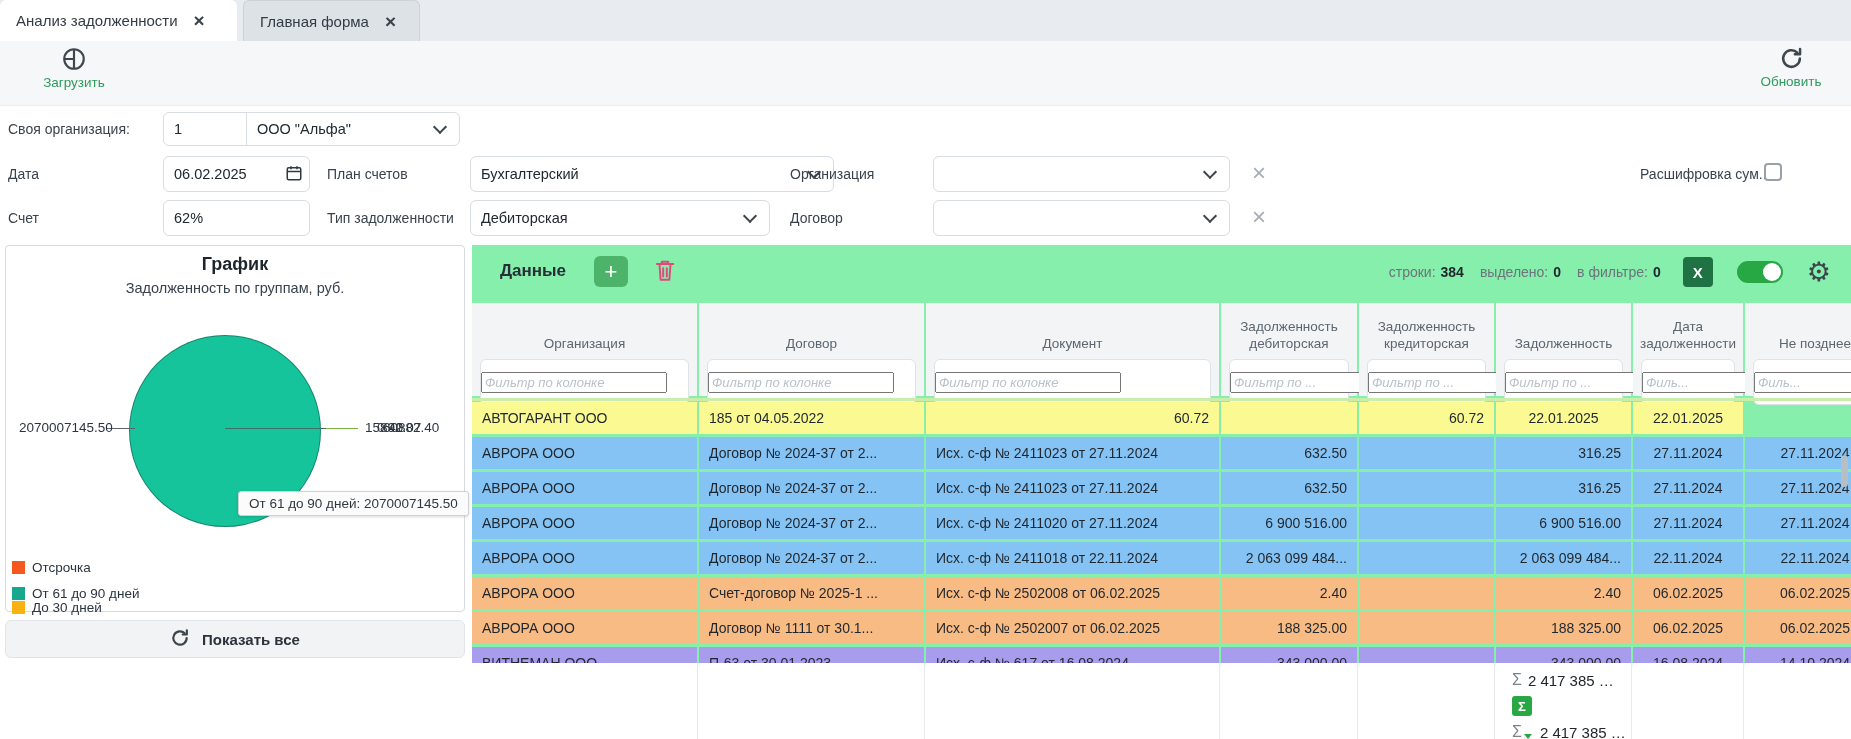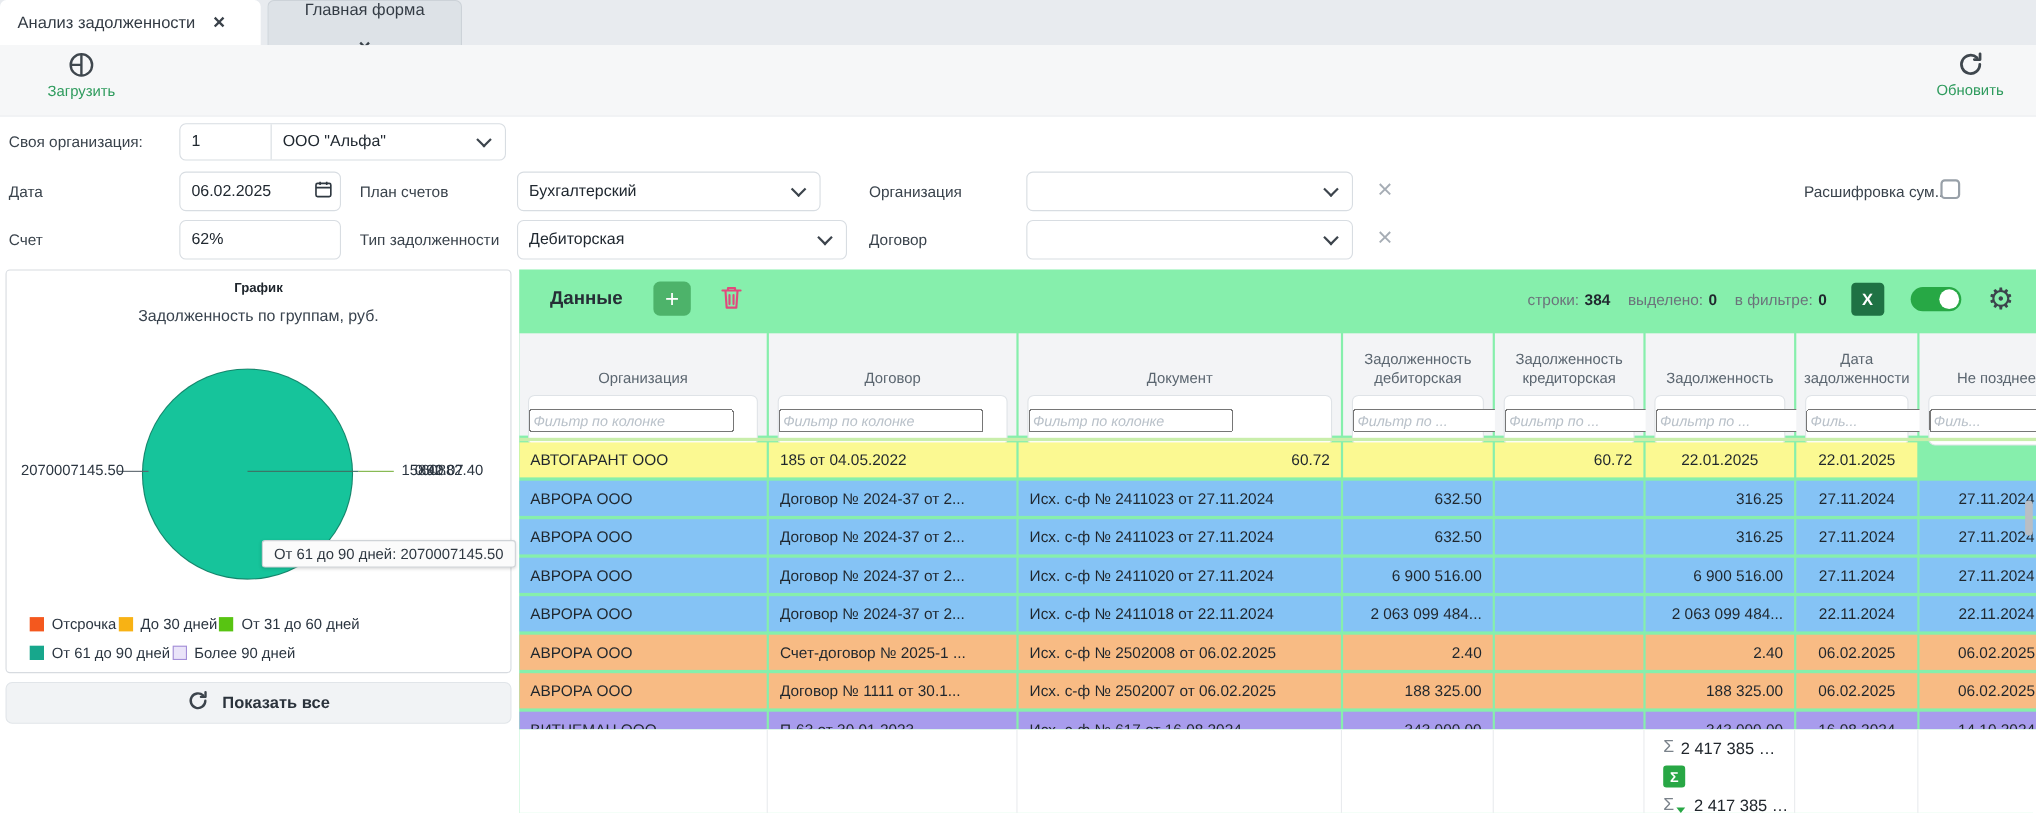--- a/index.html
+++ b/index.html
@@ -4,21 +4,21 @@
 <style>
   html,body{margin:0;padding:0;}
   .page{position:relative;width:1851px;height:739px;background:#fff;overflow:hidden;
         font-family:"Liberation Sans",sans-serif;color:#2b333c;}
 
   
   .tabbar{position:absolute;left:0;top:0;right:0;height:41px;background:#e8ebef;}
   .tab{position:absolute;top:0;height:41px;display:flex;align-items:center;gap:16px;
        padding:0 16px;font-size:15px;color:#333b44;box-sizing:border-box;cursor:default;}
   .tab.active{left:0;width:237px;background:#ffffff;border-radius:6px 6px 0 0;}
-  .tab.inactive{left:243px;width:177px;background:#dde2e7;border:1px solid #ccd2d8;border-bottom:none;border-radius:6px 6px 0 0;flex-direction:column;}
+  .tab.inactive{left:243px;width:177px;background:#dde2e7;border:1px solid #ccd2d8;border-bottom:none;border-radius:6px 6px 0 0;}
   .xicon{font-size:19px;font-weight:700;color:#3a424a;line-height:1;}
 
   
   .toolbar{position:absolute;left:0;top:41px;right:0;height:64px;background:#f6f7f8;border-bottom:1px solid #eceef0;}
   .tbtn{position:absolute;top:5px;width:96px;display:flex;flex-direction:column;align-items:center;gap:3px;color:#3f474e;cursor:pointer;}
   .tbtn svg{display:block;}
   .tbtn .lbl{color:#2e9b5d;font-size:13.5px;}
 
   
   .flabel{position:absolute;font-size:14px;color:#3a434c;white-space:nowrap;}
@@ -28,30 +28,30 @@
   input.raw{border:none;outline:none;background:transparent;font:inherit;color:inherit;width:100%;padding:0 10px;box-sizing:border-box;}
   .chev{width:8px;height:8px;border-right:2px solid #3c444c;border-bottom:2px solid #3c444c;
         transform:rotate(45deg);margin:-4px 14px 0 6px;flex:none;}
   .divline{width:1px;align-self:stretch;background:#d8dde2;flex:none;}
   .clearx{position:absolute;font-size:24px;color:#a6adb5;line-height:1;cursor:pointer;}
   .checkbox{position:absolute;width:18px;height:18px;border:2px solid #98a0a8;border-radius:4px;background:#fff;box-sizing:border-box;cursor:pointer;}
 
   
   .chartpanel{position:absolute;left:5px;top:245px;width:460px;height:367px;background:#fff;
               border:1px solid #d7dbe0;border-radius:4px;box-sizing:border-box;}
-  .ctitle{position:absolute;left:0;right:0;top:8px;text-align:center;font-size:12px;font-weight:700;color:#1d242b;}
+  .ctitle{position:absolute;left:0;right:0;top:8px;text-align:center;font-size:18px;font-weight:700;color:#1d242b;}
   .csub{position:absolute;left:0;right:0;top:34px;text-align:center;font-size:14.5px;color:#39434e;}
   .pie{position:absolute;left:123px;top:89px;width:192px;height:192px;border-radius:50%;
        background:#16c49b;border:1px solid rgba(20,60,50,.45);box-sizing:border-box;}
   .callout-left{position:absolute;left:13px;top:174px;font-size:13.5px;color:#2b3540;}
   .pline{position:absolute;height:1px;top:182px;}
   .callout-right span{position:absolute;top:174px;font-size:13.5px;color:#2b3540;}
   .ptooltip{position:absolute;left:232px;top:245px;background:#fbfbfb;border:1px solid #cfd3d7;border-radius:3px;
             padding:4px 10px;font-size:13.5px;color:#2f3841;box-shadow:0 1px 3px rgba(0,0,0,.15);white-space:nowrap;}
-  .legend-row{position:absolute;left:21px;display:flex;gap:2px;}
+  .legend-row{position:absolute;left:6px;display:flex;gap:25px;flex-direction:column;}
   .lg{display:flex;align-items:center;gap:7px;font-size:13.5px;color:#2b3540;}
   .sq{width:13px;height:13px;flex:none;}
   .showall{position:absolute;left:5px;top:620px;width:460px;height:38px;background:#f1f3f5;border:1px solid #e1e5e9;
            border-radius:6px;box-sizing:border-box;display:flex;align-items:center;justify-content:center;gap:12px;
            font-size:15px;font-weight:700;color:#2b333c;cursor:pointer;}
 
   
   .table-area{position:absolute;left:472px;top:245px;right:0;bottom:0;overflow:hidden;background:#86efac;}
   .dtitle{position:absolute;left:28px;top:16px;font-size:17px;font-weight:600;color:#262e36;}
   .plusbtn{position:absolute;left:122px;top:11px;width:34px;height:31px;background:#4db36a;border-radius:6px;
@@ -151,21 +151,21 @@
     <div class="ctrl" style="left:163px;top:156px;width:147px;">
       <input class="raw" value="06.02.2025" style="">
       <span class="calico">
         <svg width="18" height="18" viewBox="0 0 24 24">
             <rect x="3" y="5" width="18" height="16" rx="2" fill="none" stroke="currentColor" stroke-width="2"></rect>
             <path d="M3 10h18M8 3v4M16 3v4" stroke="currentColor" stroke-width="2"></path>
           </svg>
       </span>
     </div>
     <span class="flabel" style="left:327px;top:166px;">План счетов</span>
-    <div class="ctrl" style="left:470px;top:156px;width:276px;justify-content:flex-end;">
+    <div class="ctrl" style="left:470px;top:156px;width:364px;justify-content:flex-end;">
       <div class="val">Бухгалтерский</div>
       <span class="chev"></span>
     </div>
     <span class="flabel" style="left:790px;top:166px;">Организация</span>
     <div class="ctrl" style="left:933px;top:156px;width:297px;">
       <div class="val"></div>
       <span class="chev"></span>
     </div>
     <span class="clearx" style="left:1252px;top:161px;">×</span>
     <span class="flabel" style="left:1640px;top:166px;">Расшифровка сум...</span>

